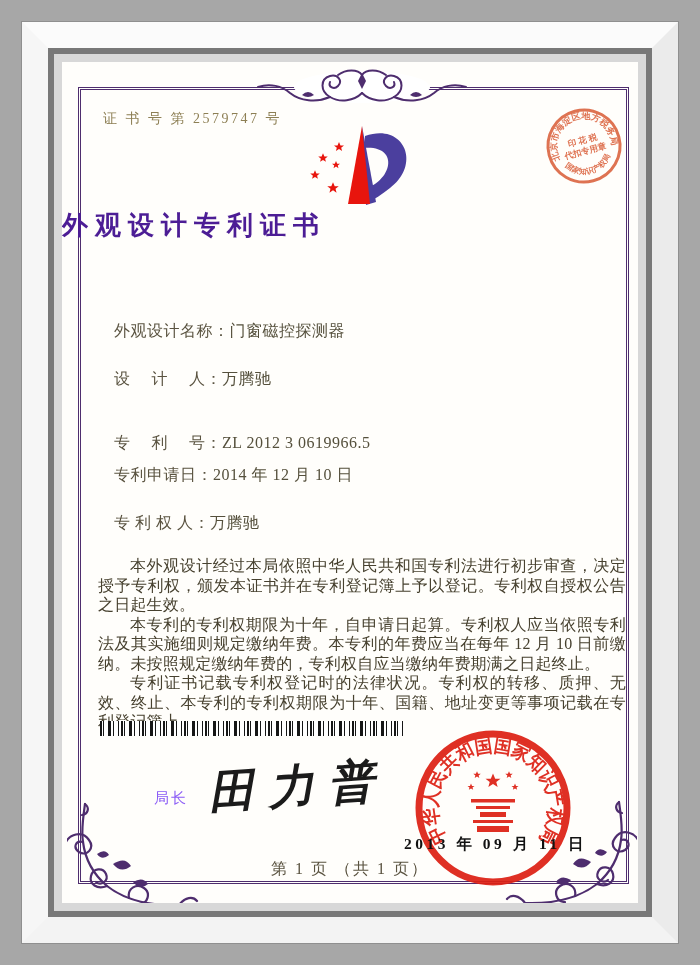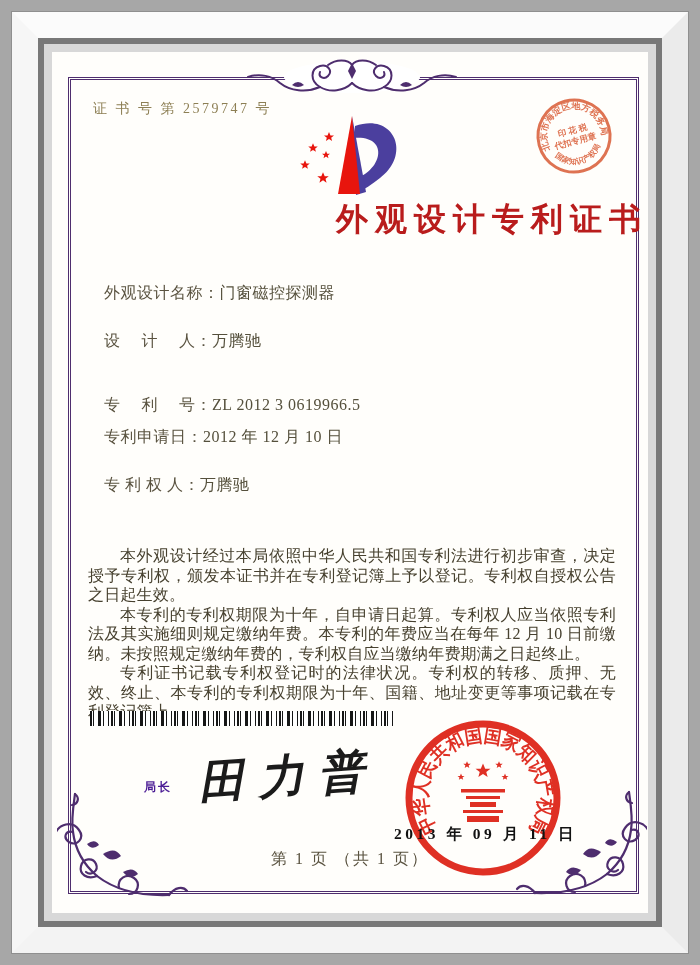--- a/index.html
+++ b/index.html
@@ -1,32 +1,32 @@
 <!DOCTYPE html>
 <html><head>
 <meta charset="utf-8">
 <style>
   html,body{margin:0;padding:0;background:#9f9f9f;}
   .scene{width:700px;height:965px;position:relative;font-family:"Liberation Serif",serif;box-sizing:border-box;}
-  .frame-outer{position:absolute;inset:0;background:#a7a7a7;padding:12px;box-sizing:border-box;}
+  .frame-outer{position:absolute;inset:0;background:#a7a7a7;padding:22px;box-sizing:border-box;}
   .frame-bevel{width:100%;height:100%;box-sizing:border-box;border:26px solid;border-color:#fbfbfb #ebebeb #f3f3f3 #f6f6f6;box-shadow:inset 0 0 0 1px #c9c9c9, 0 0 0 1px #8f8f8f;}
   .frame-dark{width:100%;height:100%;box-sizing:border-box;border:6px solid #787878;}
   .frame-light{width:100%;height:100%;box-sizing:border-box;border:8px solid #d8d8d8;}
   .paper{width:100%;height:100%;position:relative;background:#fffefb;overflow:hidden;}
   .cert-border{position:absolute;left:16px;right:9px;top:25px;bottom:19px;border:3px double #4e2d6e;}
   .abs{position:absolute;}
   .cert-number{left:41px;top:48px;font-size:14px;letter-spacing:2.5px;color:#8d7f54;white-space:nowrap;}
-  .title{left:0;width:100%;top:146px;text-align:right;font-size:32px;letter-spacing:7px;color:#b91c1c;font-weight:600;white-space:nowrap;}
-  .field{left:52px;font-size:16px;color:#5a5340;white-space:nowrap;letter-spacing:0.5px;}
+  .title{left:0;width:100%;top:146px;text-align:left;font-size:26px;letter-spacing:7px;color:#4c1d95;font-weight:600;white-space:nowrap;}
+  .field{left:52px;font-size:16px;color:#5a5340;white-space:nowrap;letter-spacing:0.5px;margin-top:28px;}
   .field .lab{color:#5a5340;}
   .field .val{color:#55503c;}
   .paras{left:36px;top:494px;width:528px;font-size:16px;line-height:19.5px;color:#47412f;text-align:justify;}
   .paras p{margin:0;text-indent:2em;letter-spacing:0.2px;}
   .barcode{left:38px;top:659px;width:303px;height:15px;background:repeating-linear-gradient(90deg,#161616 0 2px,#fff 2px 3px,#161616 3px 4px,#fff 4px 8px,#161616 8px 11px,#fff 11px 13px,#161616 13px 14px,#fff 14px 18px,#161616 18px 19px,#fff 19px 21px);}
-  .sig-label{left:92px;top:727px;font-size:12px;color:#4c1d95;letter-spacing:2px;font-weight:bold;}
+  .sig-label{left:92px;top:727px;font-size:15px;color:#8b5cf6;letter-spacing:2px;}
   .sig-name{left:146px;top:694px;font-size:46px;font-weight:bold;font-style:italic;letter-spacing:14px;color:#1b1b1b;transform:rotate(-4deg);font-family:"DejaVu Serif",serif;white-space:nowrap;}
   .seal{left:352px;top:667px;width:158px;height:158px;opacity:0.93;}
   .seal-date{left:342px;top:772px;font-size:15.5px;letter-spacing:3.5px;color:#121212;font-weight:600;z-index:6;white-space:nowrap;}
   .footer{left:0;width:100%;top:797px;text-align:center;font-size:16px;letter-spacing:2px;color:#5a5340;}
   .tax-stamp{left:482px;top:44px;width:80px;height:80px;transform:rotate(-15deg);opacity:0.85;}
   .logo{left:240px;top:60px;width:122px;height:88px;}
   .fl-top{left:188px;top:3px;width:224px;height:44px;}
   .fl-bl{left:5px;top:740px;width:132px;height:108px;}
   .fl-br{right:1px;top:738px;width:132px;height:108px;transform:scaleX(-1);}
   .f-row0{top:231px;} .f-row1{top:279px;} .f-row2{top:343px;} .f-row3{top:375px;} .f-row4{top:423px;} .f-row5{top:466px;}
@@ -115,21 +115,21 @@
               </text>
               <text x="40" y="37" font-size="8.5" fill="#d95b35" font-weight="bold" text-anchor="middle">印 花 税</text>
               <text x="40" y="48" font-size="8.5" fill="#d95b35" font-weight="bold" text-anchor="middle">代扣专用章</text>
             </svg>
 
             <div class="abs title">外观设计专利证书</div>
 
             <div class="abs field f-row0"><span class="lab">外观设计名称：</span><span class="val">门窗磁控探测器</span></div>
             <div class="abs field f-row1"><span class="lab">设　 计 　人：</span><span class="val">万腾驰</span></div>
             <div class="abs field f-row2"><span class="lab">专　 利 　号：</span><span class="val">ZL 2012 3 0619966.5</span></div>
-            <div class="abs field f-row3"><span class="lab">专利申请日：</span><span class="val">2012 年 12 月 10 日</span></div>
+            <div class="abs field f-row3"><span class="lab">专利申请日：</span><span class="val">2014 年 12 月 10 日</span></div>
             <div class="abs field f-row4"><span class="lab">专 利 权 人：</span><span class="val">万腾驰</span></div>
 
             <div class="abs paras">
               <p>本外观设计经过本局依照中华人民共和国专利法进行初步审查，决定授予专利权，颁发本证书并在专利登记簿上予以登记。专利权自授权公告之日起生效。</p>
               <p>本专利的专利权期限为十年，自申请日起算。专利权人应当依照专利法及其实施细则规定缴纳年费。本专利的年费应当在每年 12 月 10 日前缴纳。未按照规定缴纳年费的，专利权自应当缴纳年费期满之日起终止。</p>
               <p>专利证书记载专利权登记时的法律状况。专利权的转移、质押、无效、终止、本专利的专利权期限为十年、国籍、地址变更等事项记载在专利登记簿上。</p>
             </div>
 
             <div class="abs barcode"></div>
 

